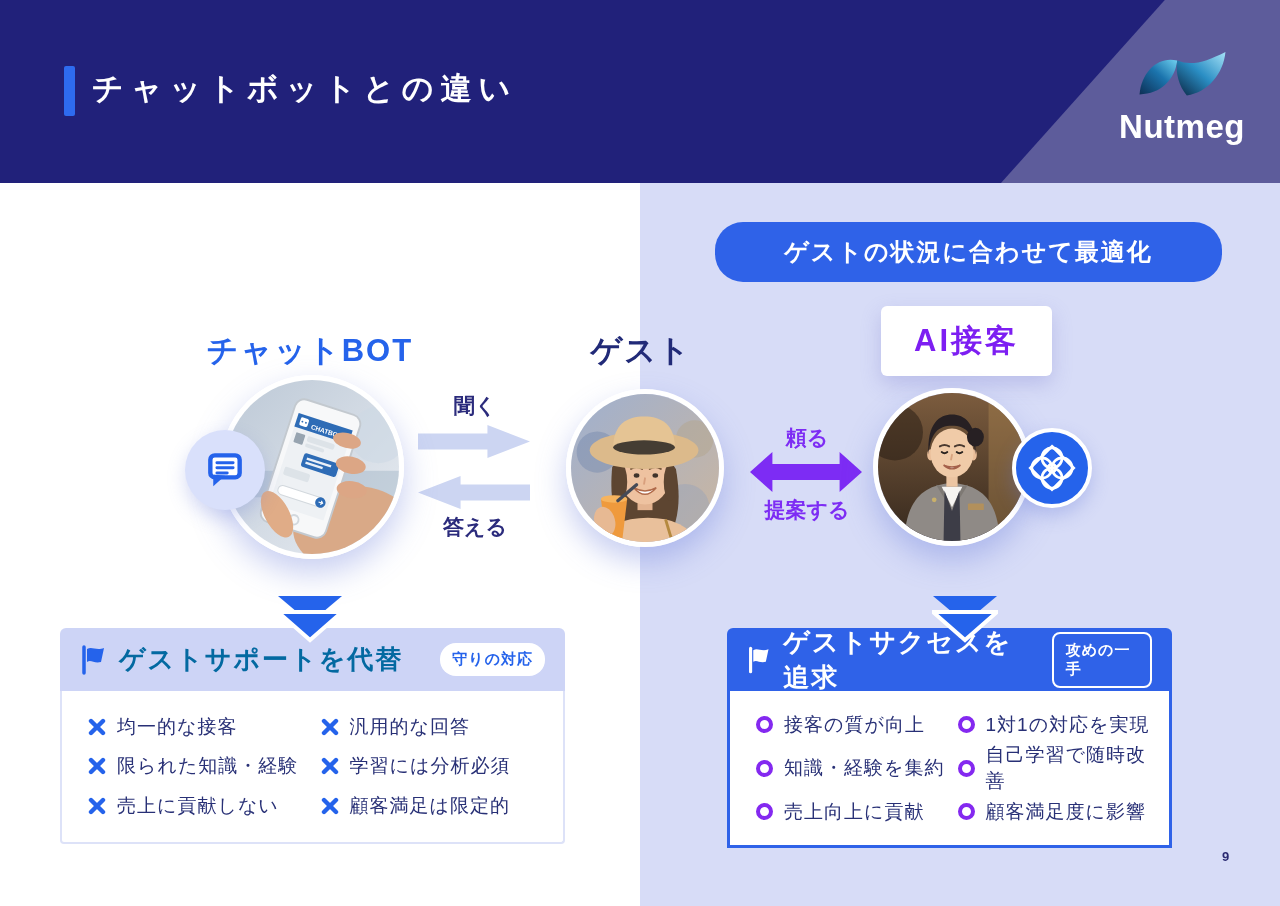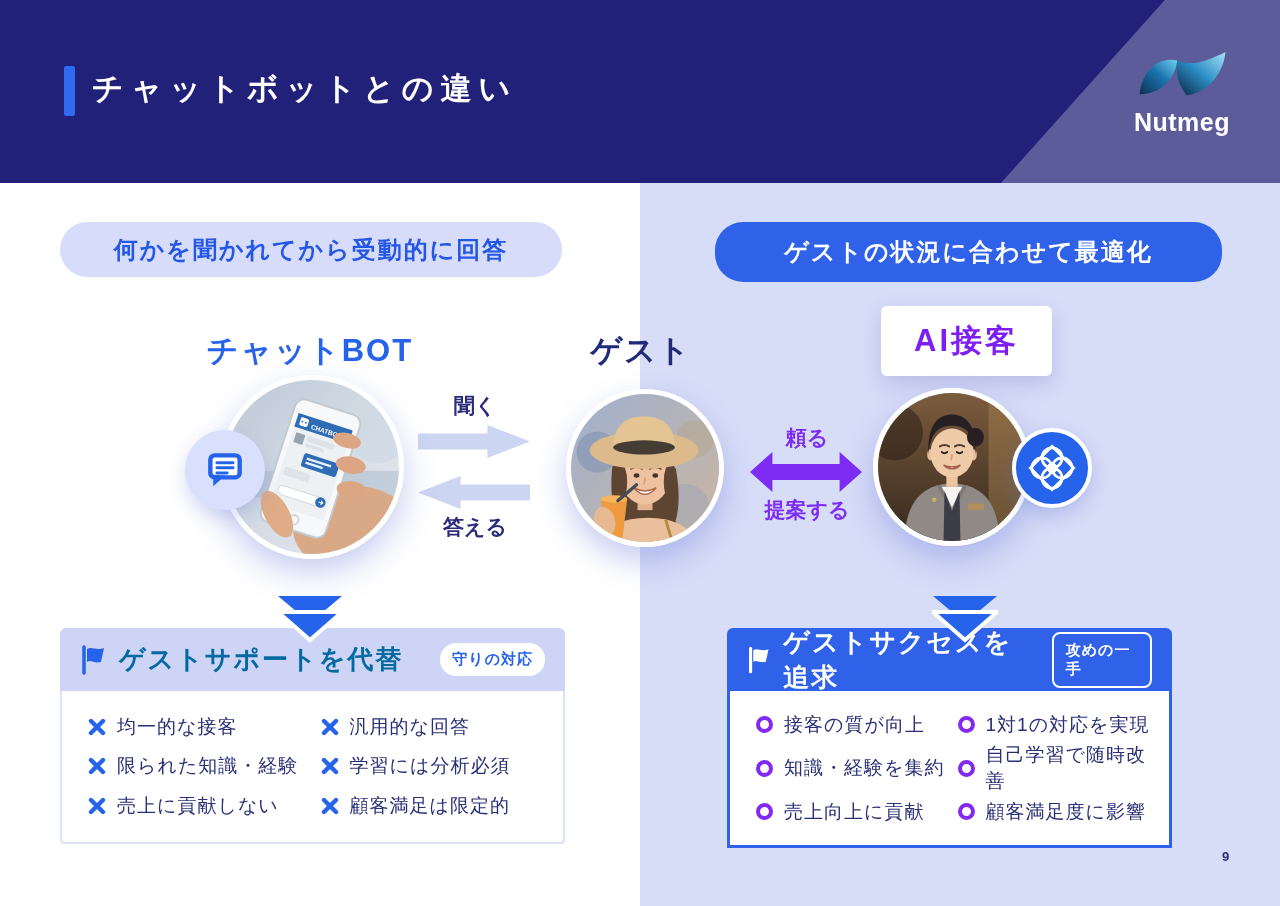--- a/index.html
+++ b/index.html
@@ -11,21 +11,21 @@
   .bg-right{left:640px;top:183px;width:640px;height:723px;background:#d7dcf7;}
 
   
   .header{left:0;top:0;width:1280px;height:183px;background:#21217a;}
   .header-corner{position:absolute;inset:0;background:#5d5c9b;
     clip-path:polygon(91% 0,100% 0,100% 100%,78.2% 100%);}
   .accent-bar{left:64px;top:66px;width:11px;height:50px;background:#2e6bf0;border-radius:2px;}
   .page-title{left:92px;top:68px;margin:0;font-size:31px;font-weight:800;color:#ffffff;letter-spacing:7px;}
   .logo{left:1108px;top:50px;width:148px;text-align:center;}
   .logo svg{display:block;margin:0 auto;}
-  .logo-text{color:#ffffff;font-weight:800;font-size:25px;letter-spacing:.5px;margin-top:2px;}
+  .logo-text{color:#ffffff;font-weight:800;font-size:33px;letter-spacing:.5px;margin-top:2px;}
 
   
   .pill{display:flex;align-items:center;justify-content:center;font-weight:800;border-radius:28px;letter-spacing:2px;}
   .pill-left{left:60px;top:222px;width:502px;height:55px;background:#d6dcf9;color:#2457e6;font-size:24px;}
   .pill-right{left:715px;top:222px;width:507px;height:60px;background:#2f62e8;color:#ffffff;font-size:24px;}
 
   
   .actor{font-weight:800;text-align:center;}
   .actor-chatbot{left:192px;top:330px;width:236px;font-size:31px;color:#2563eb;letter-spacing:2px;}
   .actor-guest{left:566px;top:330px;width:150px;font-size:31px;color:#212a78;letter-spacing:2px;}
@@ -113,21 +113,20 @@
               <stop offset="1" stop-color="#a5e2f7"></stop>
           </linearGradient>
         </defs>
         <path d="M6,46 C8,22 26,6 45,11 C43,30 28,46 6,46 Z" fill="url(#lg1)"></path>
         <path d="M45,11 C60,17 75,12 95,2 C93,24 77,44 55,47 C47,38 43,24 45,11 Z" fill="url(#lg2)"></path>
       </svg>
       <div class="logo-text">Nutmeg</div>
     </div>
   </div>
 
-  <div class="abs pill pill-left">何かを聞かれてから受動的に回答</div>
   <div class="abs pill pill-right">ゲストの状況に合わせて最適化</div>
 
   <div class="abs actor actor-guest">ゲスト</div>
   <div class="abs actor actor-chatbot">チャットBOT</div>
   <div class="abs actor-ai">AI接客</div>
 
   <div class="abs circle circle-phone">
     <svg width="174" height="174" viewBox="0 0 184 184">
       <defs>
         <linearGradient id="phbg" x1="0" y1="0" x2="1" y2="1">

